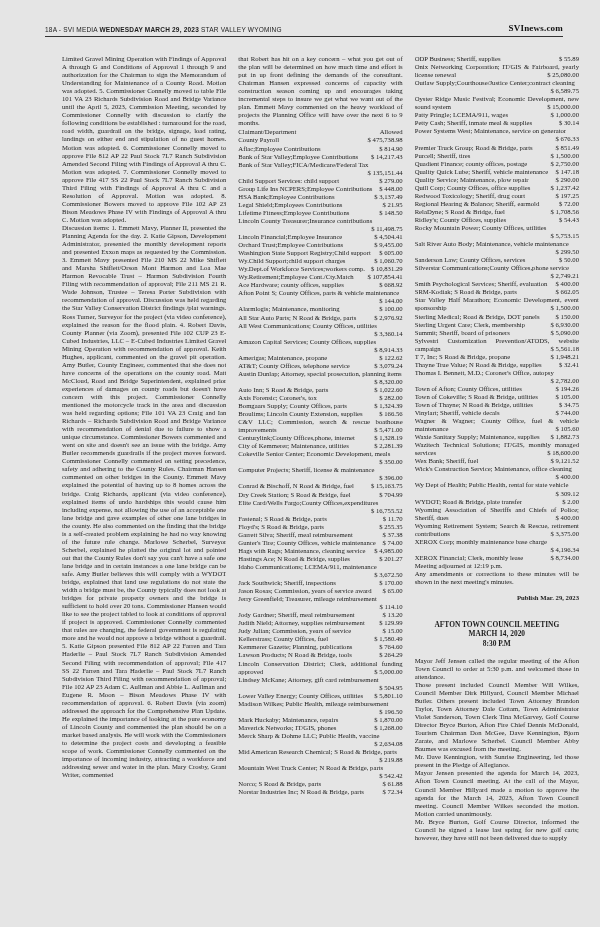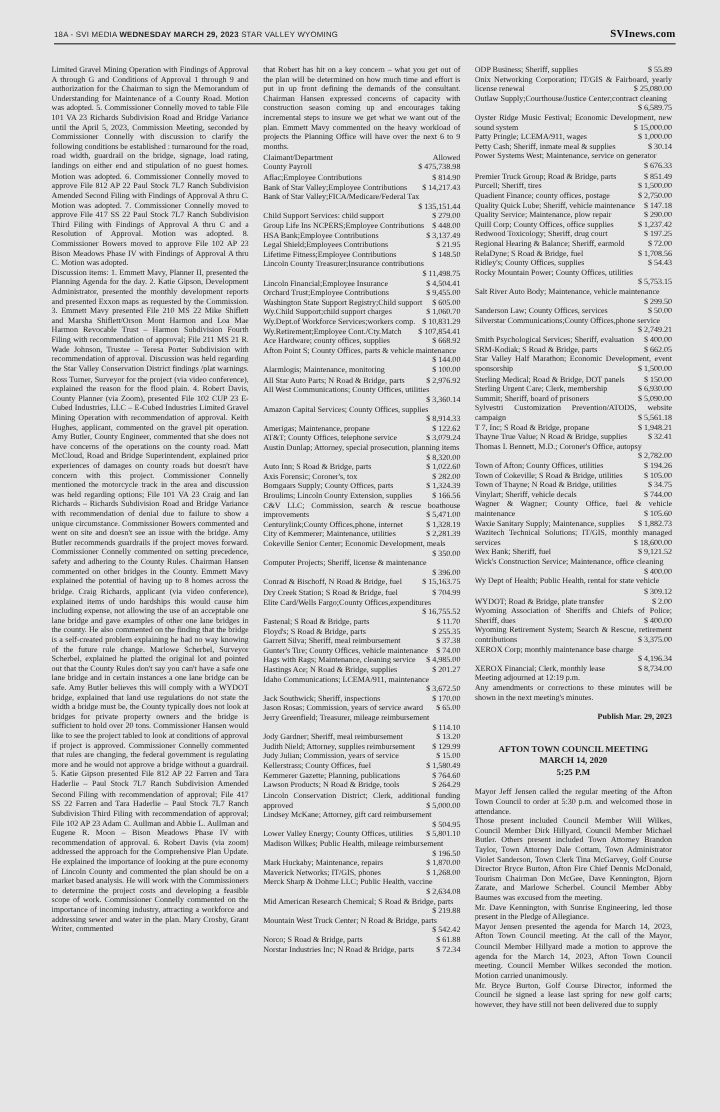--- a/index.html
+++ b/index.html
@@ -2,21 +2,21 @@
 <html><head>
 <meta charset="utf-8">
 <style>
   html,body{margin:0;padding:0;background:#ffffff;}
   .page{position:relative;width:600px;height:927px;background:#e5e5e5;overflow:hidden;}
   .mast{position:absolute;left:45px;right:37px;top:23px;display:flex;justify-content:space-between;align-items:flex-end;
         font-family:"Liberation Sans",sans-serif;font-size:6.5px;color:#222;
         border-bottom:1.2px solid #333;padding-bottom:3px;letter-spacing:.2px;}
   .mast .date{font-weight:bold;}
   .site{font-weight:bold;font-size:9px;color:#111;font-family:"Liberation Serif",serif;}
-  .cols{position:absolute;left:43px;top:55px;width:517px;height:862px;display:flex;gap:12px;}
+  .cols{position:absolute;left:62px;top:55px;width:517px;height:862px;display:flex;gap:12px;}
   .col{width:167px;height:100%;overflow:hidden;font-family:"Liberation Serif",serif;
        font-size:6.7px;line-height:8.05px;color:#1c1c1c;text-align:justify;}
   .para{margin:0;}
   .claims-header{display:flex;justify-content:space-between;margin-top:1px;}
   .claim{overflow:hidden;}
   .claim .amt{float:right;padding-left:5px;white-space:nowrap;}
   .adjourn,.amendments{margin:0;}
   .publish{text-align:right;font-weight:bold;margin:8px 0 0 0;}
   .meeting-head{margin-top:18px;text-align:center;font-weight:bold;font-size:7.4px;line-height:9.2px;}
   .meeting-paras{margin-top:9px;}
@@ -164,21 +164,21 @@
           <div class="claim"><span>Wyoming Retirement System; Search &amp; Rescue, retirement contributions</span> <span class="amt">$ 3,375.00</span></div>
           <div class="claim"><span>XEROX Corp; monthly maintenance base charge</span> <span class="amt">$ 4,196.34</span></div>
           <div class="claim"><span>XEROX Financial; Clerk, monthly lease</span> <span class="amt">$ 8,734.00</span></div>
         </div>
       <p class="adjourn">Meeting adjourned at 12:19 p.m.</p>
       <p class="amendments">Any amendments or corrections to these minutes will be shown in the next meeting's minutes.</p>
       <p class="publish">Publish Mar. 29, 2023</p>
       <div class="meeting-head">
         <div>AFTON TOWN COUNCIL MEETING</div>
         <div>MARCH 14, 2020</div>
-        <div>5:25 P.M</div>
+        <div>8:30 P.M</div>
       </div>
       <div class="meeting-paras" id="aftonParas">
           <p class="para">Mayor Jeff Jensen called the regular meeting of the Afton Town Council to order at 5:30 p.m. and welcomed those in attendance.</p>
           <p class="para">Those present included Council Member Will Wilkes, Council Member Dirk Hillyard, Council Member Michael Butler. Others present included Town Attorney Brandon Taylor, Town Attorney Dale Cottam, Town Administrator Violet Sanderson, Town Clerk Tina McGarvey, Golf Course Director Bryce Burton, Afton Fire Chief Dennis McDonald, Tourism Chairman Don McGee, Dave Kennington, Bjorn Zarate, and Marlowe Scherbel. Council Member Abby Baumes was excused from the meeting.</p>
           <p class="para">Mr. Dave Kennington, with Sunrise Engineering, led those present in the Pledge of Allegiance.</p>
           <p class="para">Mayor Jensen presented the agenda for March 14, 2023, Afton Town Council meeting. At the call of the Mayor, Council Member Hillyard made a motion to approve the agenda for the March 14, 2023, Afton Town Council meeting. Council Member Wilkes seconded the motion. Motion carried unanimously.</p>
           <p class="para">Mr. Bryce Burton, Golf Course Director, informed the Council he signed a lease last spring for new golf carts; however, they have still not been delivered due to supply</p>
         </div>
     </section>
 

